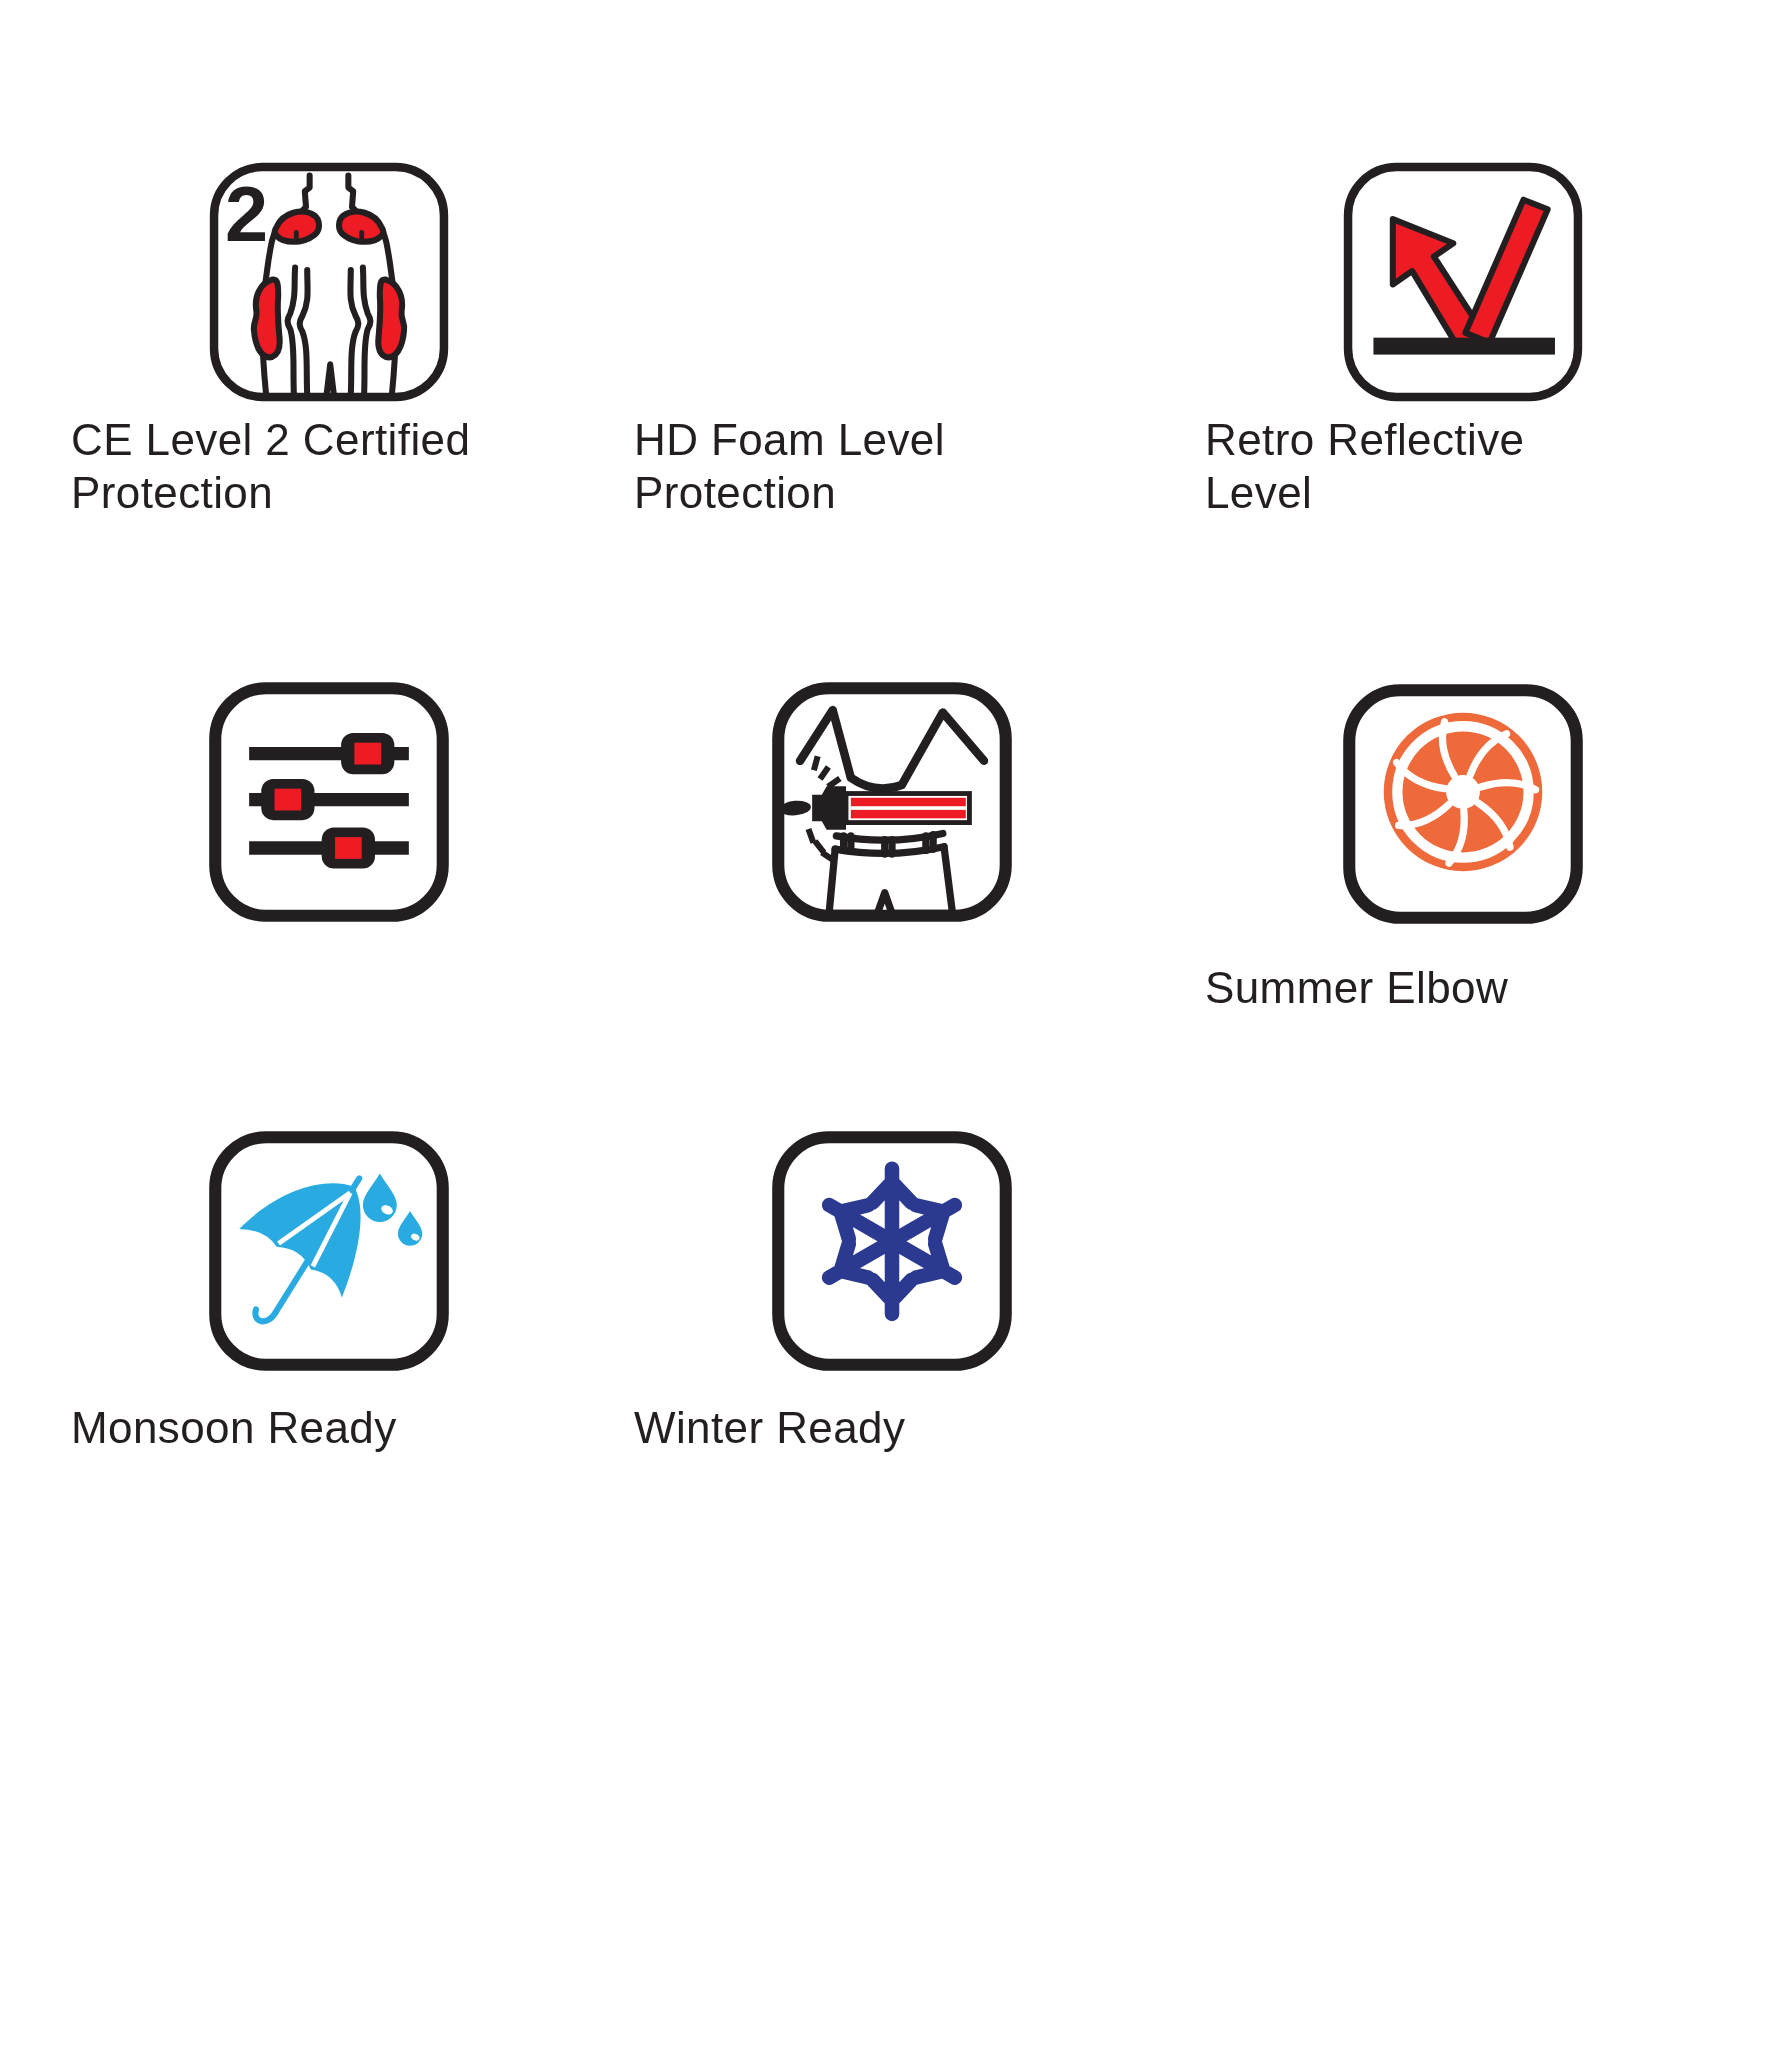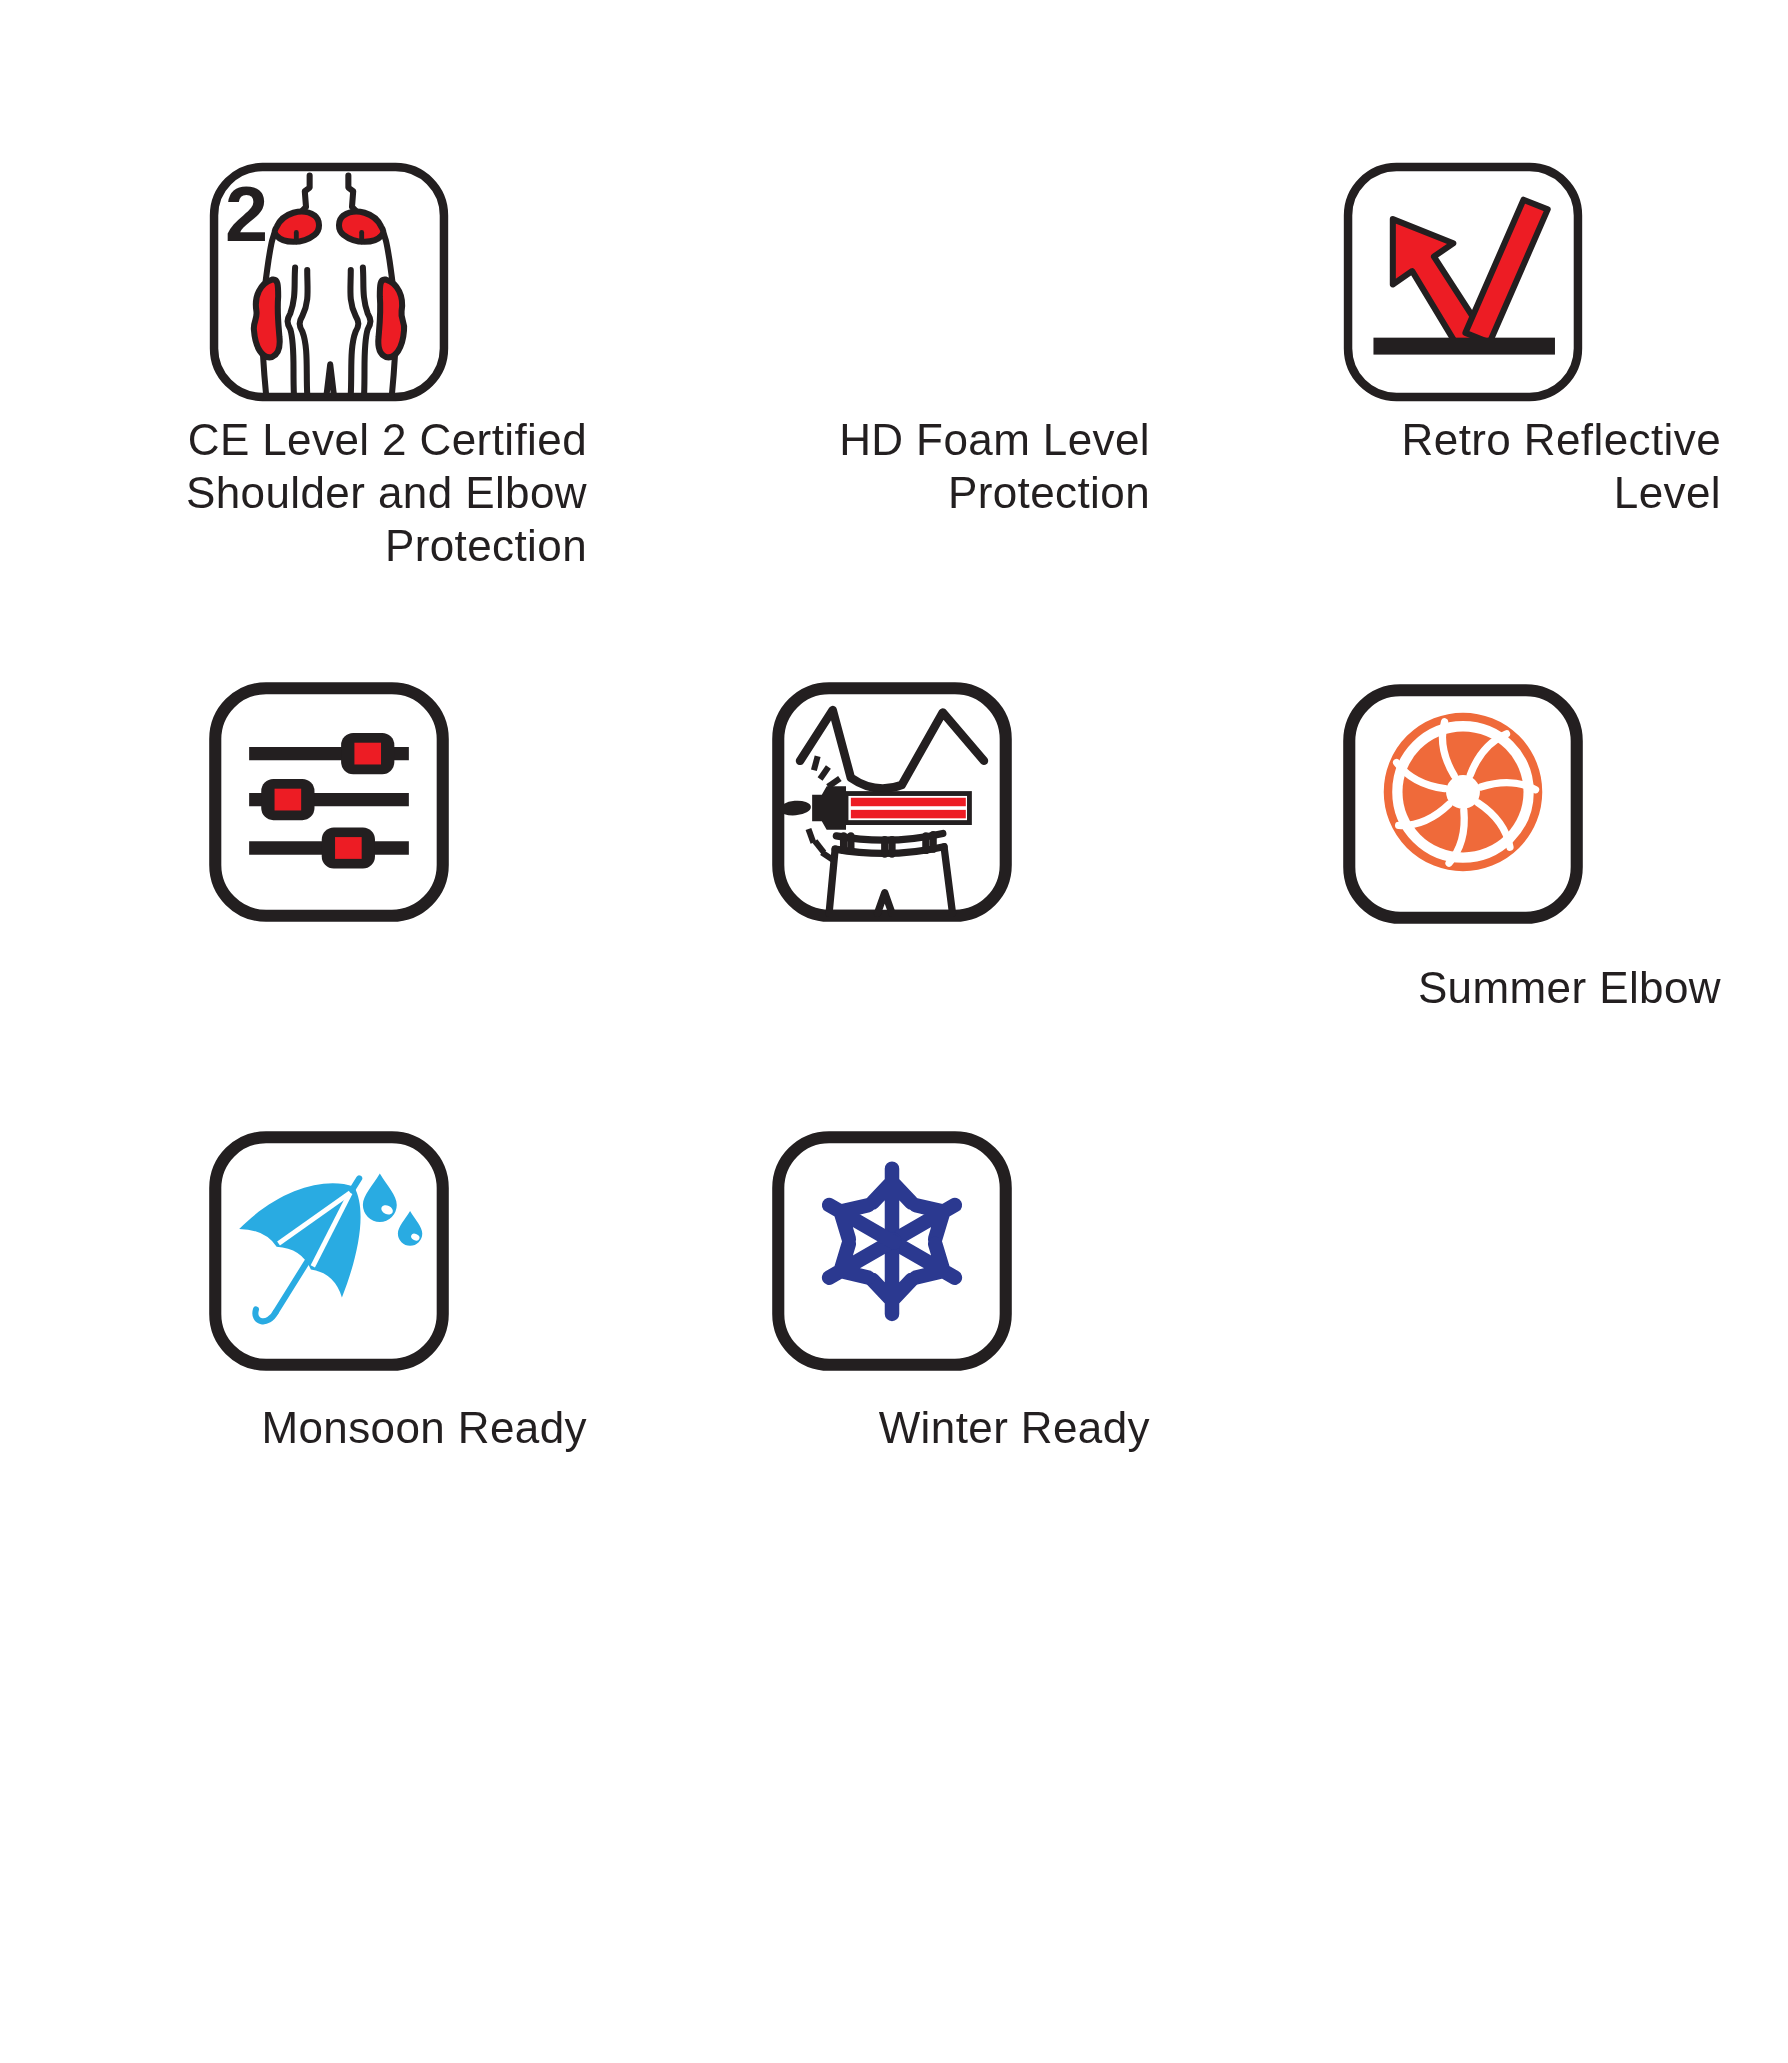--- a/index.html
+++ b/index.html
@@ -8,21 +8,21 @@
     width:1789px;height:2064px;
     background:#ffffff;
     font-family:"Liberation Sans", sans-serif;
     overflow:hidden;
   }
   .cell{position:absolute;width:242px;height:242px;}
   .cell svg{display:block;width:242px;height:242px;}
   .feature-label{
     position:absolute;
     width:516px;
-    text-align:right;
+    text-align:left;
     color:#231F20;
     font-size:44px;
     line-height:53px;
     letter-spacing:0.4px;
   }
   .feature-label span{display:block;}
   svg text.badge{
     font-family:"Liberation Sans", sans-serif;
     font-weight:bold;
     fill:#231F20;
@@ -191,21 +191,20 @@
           </g>
         <g transform="rotate(300)">
             <path d="M0,2 L0,-60 M0,-49 L-16,-32 M0,-49 L16,-32"></path>
           </g>
       </g>
     </svg>
   </div>
 
   <div class="feature-label" style="left:71px;top:413px">
     <span>CE Level 2 Certified</span>
-    <span>Shoulder and Elbow</span>
     <span>Protection</span>
   </div>
 
   <div class="feature-label" style="left:634px;top:413px">
     <span>HD Foam Level</span>
     <span>Protection</span>
   </div>
 
   <div class="feature-label" style="left:1205px;top:413px">
     <span>Retro Reflective</span>

